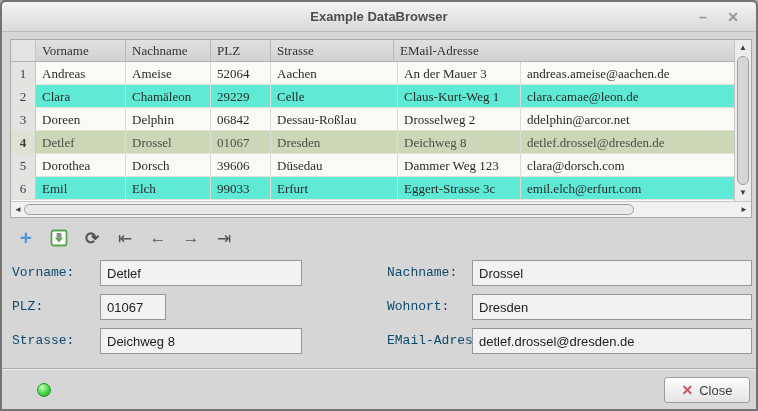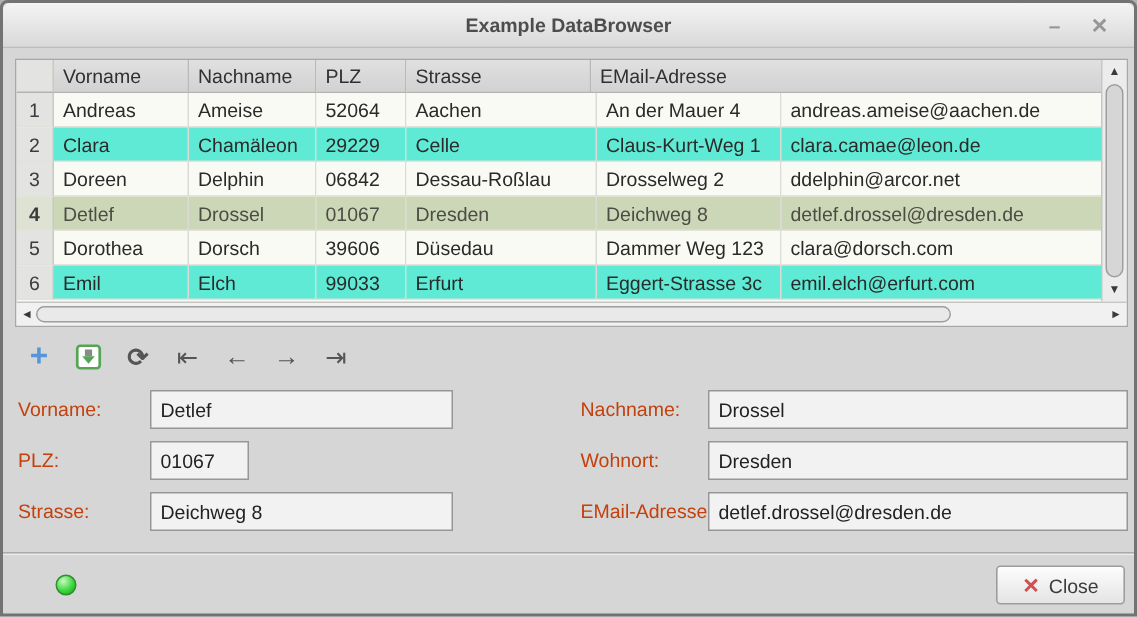--- a/index.html
+++ b/index.html
@@ -29,21 +29,21 @@
   
   .table-frame {
     position:absolute; left:8px; top:37px; width:742px; height:179px;
     border:1px solid #a8a8a8; background:#fafaf4;
   }
   .grid-area { position:absolute; left:0; top:0; right:17px; bottom:16px; overflow:hidden; }
   .trow { display:flex; height:23px; }
   .trow.header { height:22px; }
   .cell {
     flex:0 0 auto; padding:0 6px; line-height:23px; white-space:nowrap; overflow:hidden;
-    border-right:1px solid #dbdad4; border-bottom:1px solid #e2e1db; color:#2a2a2a;
+    border-right:1px solid #dbdad4; border-bottom:1px solid #e2e1db; color:#2a2a2a;font-family:Liberation Serif, serif;
   }
   .header .cell {
     background: linear-gradient(#e0e0e0,#d2d2d2);
     border-right:1px solid #b9b9b9; border-bottom:1px solid #b3b3b3;
     line-height:22px; color:#303030;
   }
   .cell.numcol {
     background:#e3e3e1; text-align:center; padding:0 2px;
     border-right:1px solid #c8c8c4; color:#3c3c3c;
   }
@@ -73,21 +73,21 @@
     position:absolute; left:13px; width:610px; top:2px; bottom:2px;
     background:#e9e9e9; border:1px solid #9e9e9e; border-radius:7px;
   }
   
   .toolbar { position:absolute; left:12px; top:222px; height:28px; display:flex; align-items:center; gap:9px; }
   .tool-btn { width:24px; height:24px; display:flex; align-items:center; justify-content:center; cursor:default; }
   .glyph-add { color: var(--add-color,#5596d8); font-size:21px; font-weight:bold; line-height:20px; }
   .glyph-nav { color:#555; font-size:17px; }
   .glyph-refresh { color:#555; font-size:17px; font-weight:bold; }
   
-  .field-label { position:absolute; height:26px; line-height:26px; color:#c2410c; }
+  .field-label { position:absolute; height:26px; line-height:26px; color:#0c4a6e;font-family:Liberation Mono, monospace; }
   .field-input {
     position:absolute; height:26px; background:#f2f2f2; border:1px solid #979797;
     font-family:"Liberation Sans", sans-serif; font-size:13px; color:#222; padding:0 6px;
   }
   
   .separator { position:absolute; left:0; right:0; top:366px; height:1px; background:#ababab; box-shadow:0 1px 0 rgba(255,255,255,.55); }
   .led {
     position:absolute; left:35px; top:381px; width:14px; height:14px; border-radius:50%;
     background: radial-gradient(circle at 35% 28%, #c8f9c0, var(--led-color,#3fd93f) 55%, #17a017);
     border:1px solid #2d8f2d;
@@ -121,21 +121,21 @@
           <div class="cell" style="width: 123px;">Strasse</div>
           <div class="cell last">EMail-Adresse</div>
         </div>
       <div id="table-body">
           <div class="trow odd">
             <div class="cell numcol" style="width: 25px;">1</div>
             <div class="cell" style="width: 90px;">Andreas</div>
             <div class="cell" style="width: 85px;">Ameise</div>
             <div class="cell" style="width: 60px;">52064</div>
             <div class="cell" style="width: 127px;">Aachen</div>
-            <div class="cell" style="width: 123px;">An der Mauer 4</div>
+            <div class="cell" style="width: 123px;">An der Mauer 3</div>
             <div class="cell last">andreas.ameise@aachen.de</div>
           </div>
           <div class="trow even">
             <div class="cell numcol" style="width: 25px;">2</div>
             <div class="cell" style="width: 90px;">Clara</div>
             <div class="cell" style="width: 85px;">Chamäleon</div>
             <div class="cell" style="width: 60px;">29229</div>
             <div class="cell" style="width: 127px;">Celle</div>
             <div class="cell" style="width: 123px;">Claus-Kurt-Weg 1</div>
             <div class="cell last">clara.camae@leon.de</div>

